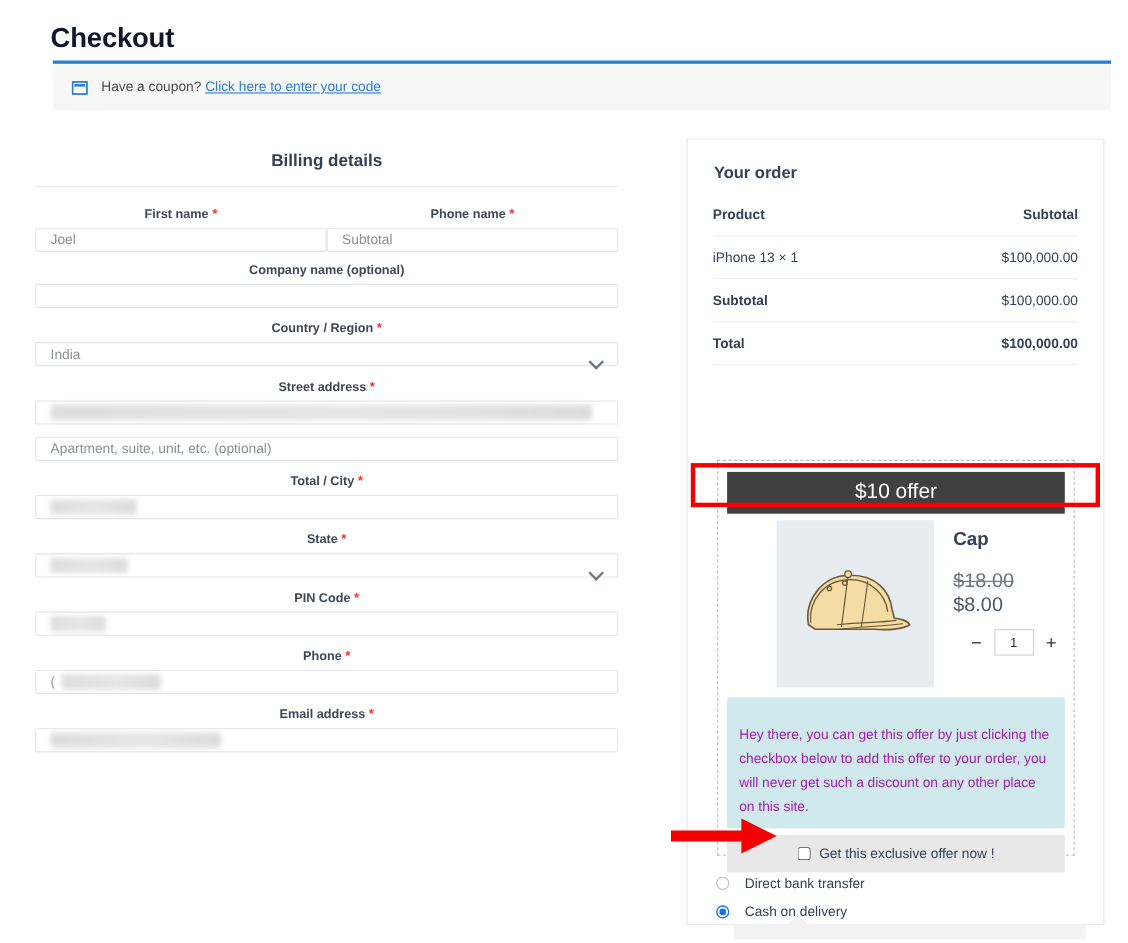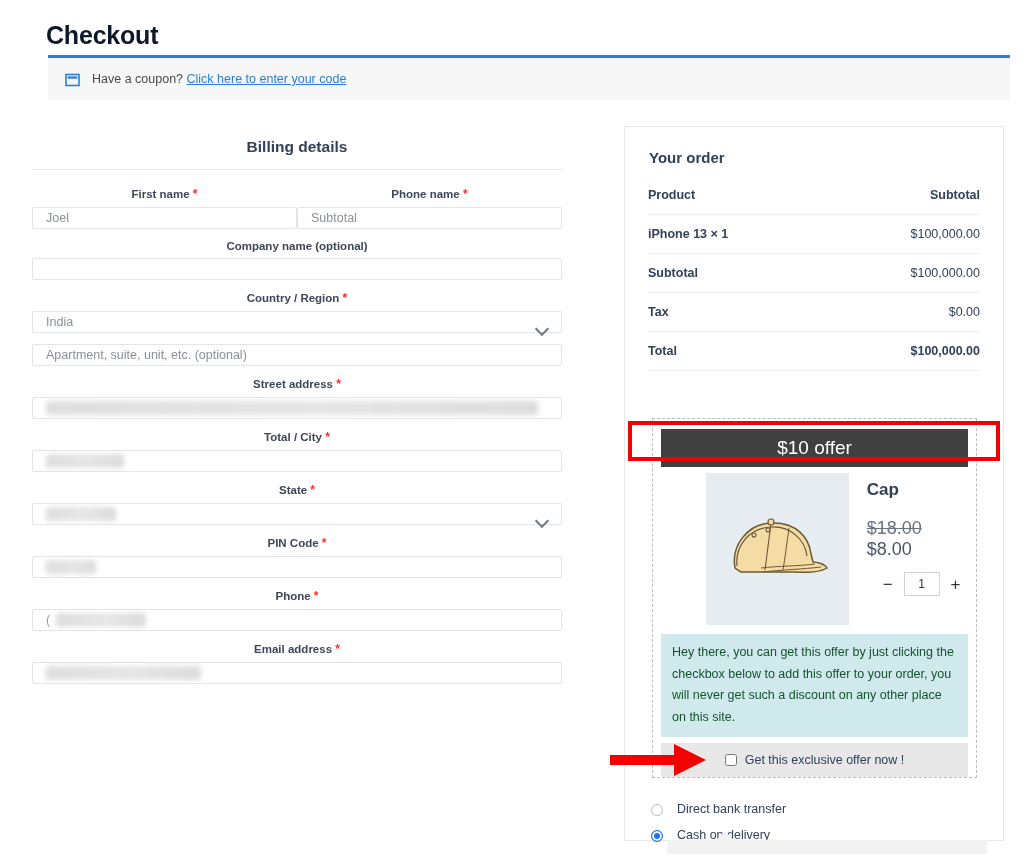--- a/index.html
+++ b/index.html
@@ -92,21 +92,21 @@
   }
   .order-table { width: 332px; margin: 22px auto 0 auto; border-collapse: collapse; }
   .order-table th, .order-table td {
     font-size: 12.5px; color: #33405a; padding: 12px 0;
     text-align: left; border-bottom: 1px solid #eceef1;
   }
   .order-table th { font-weight: bold; padding-top: 0; }
   .order-table .amt { text-align: right; }
   .order-table tr.tot td { font-weight: bold; }
   .order-table td.lbl { font-weight: bold; }
-  .order-table td.prod { font-weight: bold; }
+  .order-table td.prod { font-weight: normal; }
 
   
   .offer-box {
     position: absolute; left: 652px; top: 418px;
     width: 325px; height: 360px;
     border: 1px dashed #b8bdc4;
     background: #fff;
   }
   .offer-banner {
     margin: 10px 8px 0 8px; height: 38px;
@@ -128,33 +128,33 @@
     font-size: 17px; color: #333; background: none; border: none;
     cursor: pointer; line-height: 1; padding: 0;
     font-family: "Liberation Sans", sans-serif;
   }
   .qty-val {
     width: 36px; height: 24px; border: 1px solid #cdd2d8; background: #fff;
     display: flex; align-items: center; justify-content: center;
     font-size: 12px; color: #333;
   }
   .offer-note {
-    margin: 9px 8px 0 8px; background: #cfe9ec; color: #14532d;
-    font-size: 12.5px; line-height: 1.72; padding: 8px 11px 9px 11px;
+    margin: 9px 8px 0 8px; background: #cfe9ec; color: #a21caf;
+    font-size: 12.5px; line-height: 1.72; padding: 24px 11px 9px 11px;
   }
   .offer-check {
     margin: 6px 8px 0 8px; background: #e8e8e8;
     height: 34px; display: flex; align-items: center; justify-content: center; gap: 8px;
   }
   .offer-check input { margin: 0; width: 12px; height: 12px; }
   .offer-check label { font-size: 12.5px; color: #33405a; }
 
   
   .payments { position: absolute; left: 648px; top: 790px; width: 340px; }
-  .pay-row { display: flex; align-items: flex-end; gap: 14px; height: 26px; }
+  .pay-row { display: flex; align-items: center; gap: 14px; height: 26px; }
   .radio { width: 12px; height: 12px; border-radius: 50%; border: 1px solid #b9bec6; background: #fff; position: relative; flex: none; margin-left: 3px; }
   .radio.on { border-color: #1a73e8; background: #1a73e8; box-shadow: inset 0 0 0 2px #fff; }
   .pay-label { font-size: 12.5px; color: #33405a; }
   .pay-desc {
     position: absolute; left: 19px; top: 50px;
     width: 320px; height: 14px; background: #f2f2f2;
   }
   .pay-desc::before {
     content: ""; position: absolute; left: 48px; top: -9px;
     border-left: 10px solid transparent; border-right: 10px solid transparent;
@@ -221,31 +221,31 @@
       <span class="f-label">
         <span>Country / Region</span>
         <span class="req">*</span>
       </span>
       <div class="f-input sel">
         <span>India</span>
       </div>
     </div>
 
     <div class="field">
+      <span class="f-label">
+        <span>Street address</span>
+        <span class="req">*</span>
+      </span>
+      <div class="f-input">
+        <span class="redact rd-street"></span>
+      </div>
+    </div>
+
+    <div class="field">
       <div class="f-input">Apartment, suite, unit, etc. (optional)</div>
-    </div>
-
-    <div class="field">
-      <span class="f-label">
-        <span>Street address</span>
-        <span class="req">*</span>
-      </span>
-      <div class="f-input">
-        <span class="redact rd-street"></span>
-      </div>
     </div>
 
     <div class="field">
       <span class="f-label">
         <span>Total / City</span>
         <span class="req">*</span>
       </span>
       <div class="f-input">
         <span class="redact rd-town"></span>
       </div>
@@ -304,24 +304,20 @@
       </thead>
       <tbody>
         <tr>
           <td class="prod">iPhone 13 × 1</td>
           <td class="amt">$100,000.00</td>
         </tr>
         <tr>
           <td class="lbl">Subtotal</td>
           <td class="amt">$100,000.00</td>
         </tr>
-        <tr>
-          <td class="lbl">Tax</td>
-          <td class="amt">$0.00</td>
-        </tr>
         <tr class="tot">
           <td class="lbl">Total</td>
           <td class="amt">$100,000.00</td>
         </tr>
       </tbody>
     </table>
   </div>
 
   <div class="offer-box">
     <div class="offer-banner">$10 offer</div>

